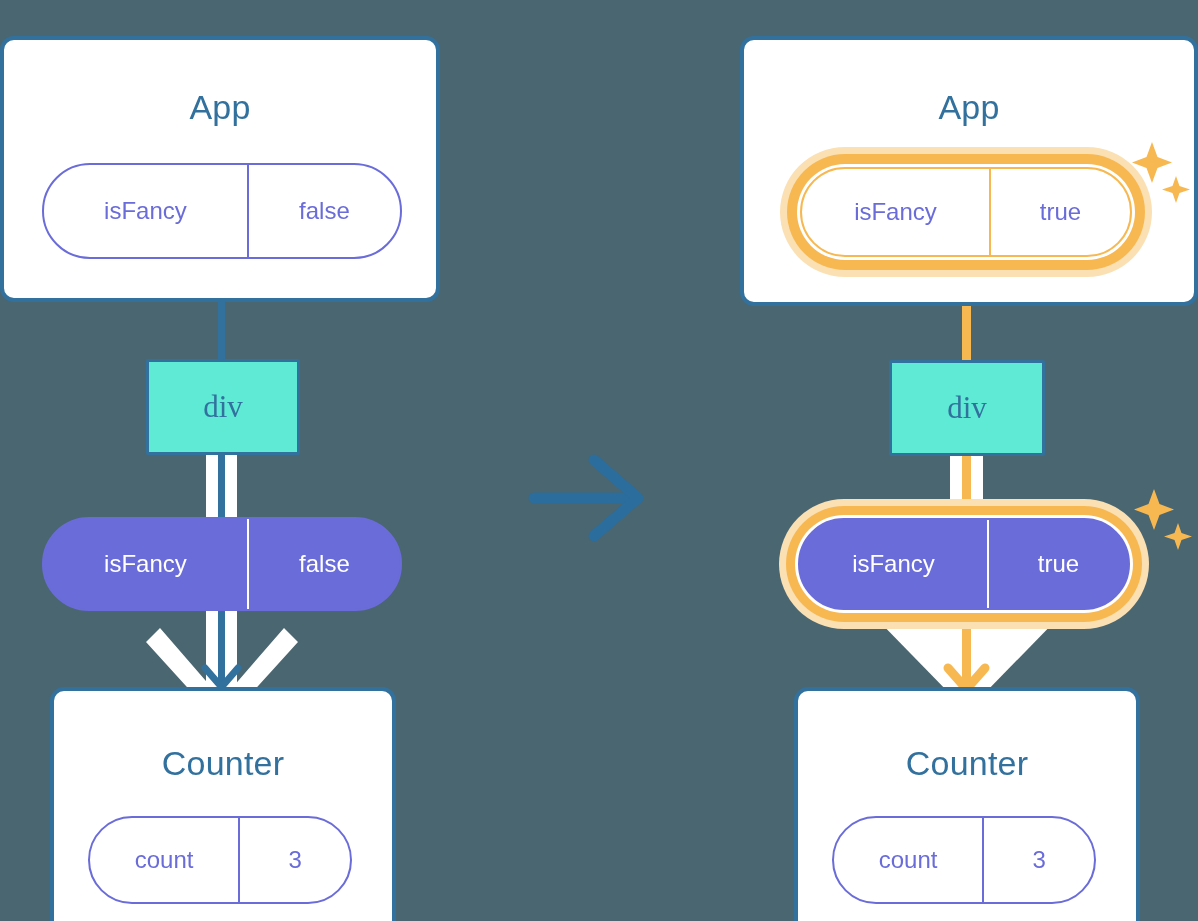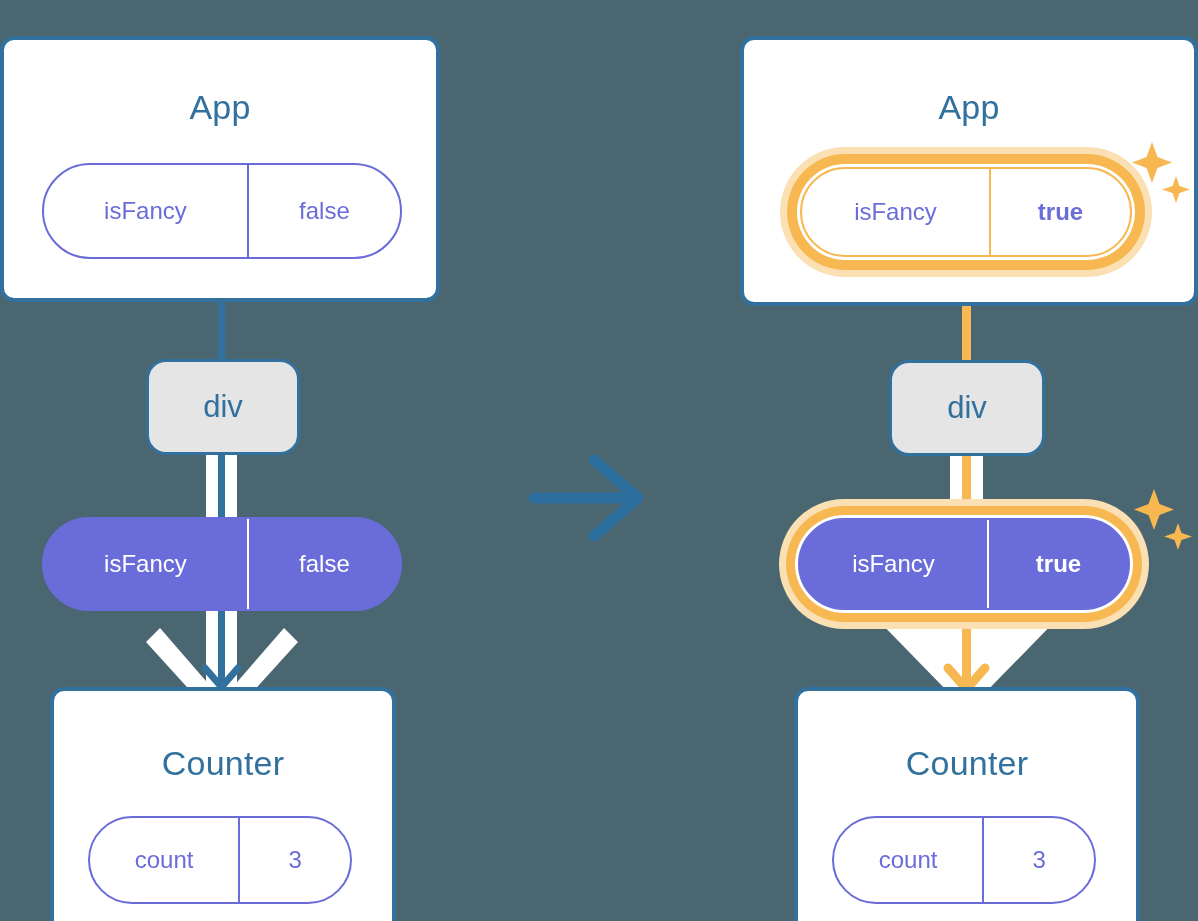--- a/index.html
+++ b/index.html
@@ -43,27 +43,28 @@
     left: 0;
     right: 0;
     text-align: center;
     color: #32719e;
     font-size: 34px;
     font-weight: 400;
     letter-spacing: 0.2px;
   }
   .divbox {
     position: absolute;
-    background: #e5e5e5;
+    background: #5eead4;
     border: 3px solid #32719e;
-    border-radius: 20px;
+    border-radius: 2px;
     box-sizing: border-box;
     display: flex;
     align-items: center;
     justify-content: center;
+    font-family: Liberation Serif, serif;
   }
   .divbox span {
     color: #32719e;
     font-size: 31px;
     position: relative;
     z-index: 4;
   }
   
   .pill {
     position: absolute;
@@ -91,21 +92,21 @@
 
   
   .pill.solid {
     background: #6a6cd9;
     border: 2px solid #6a6cd9;
   }
   .pill.solid .cell { color: #ffffff; }
   .pill.solid .cell.k { flex: 0 0 57%; border-right: 2px solid #ffffff; }
   .pill.solid .cell.v { flex: 1 1 auto; }
 
-  .bold { font-weight: bold; }
+  .bold { font-weight: normal; }
   .ring-outer {
     position: absolute;
     border-radius: 999px;
     box-sizing: border-box;
     background: #fbe0b4;
   }
   .ring-inner {
     position: absolute;
     border-radius: 999px;
     box-sizing: border-box;

